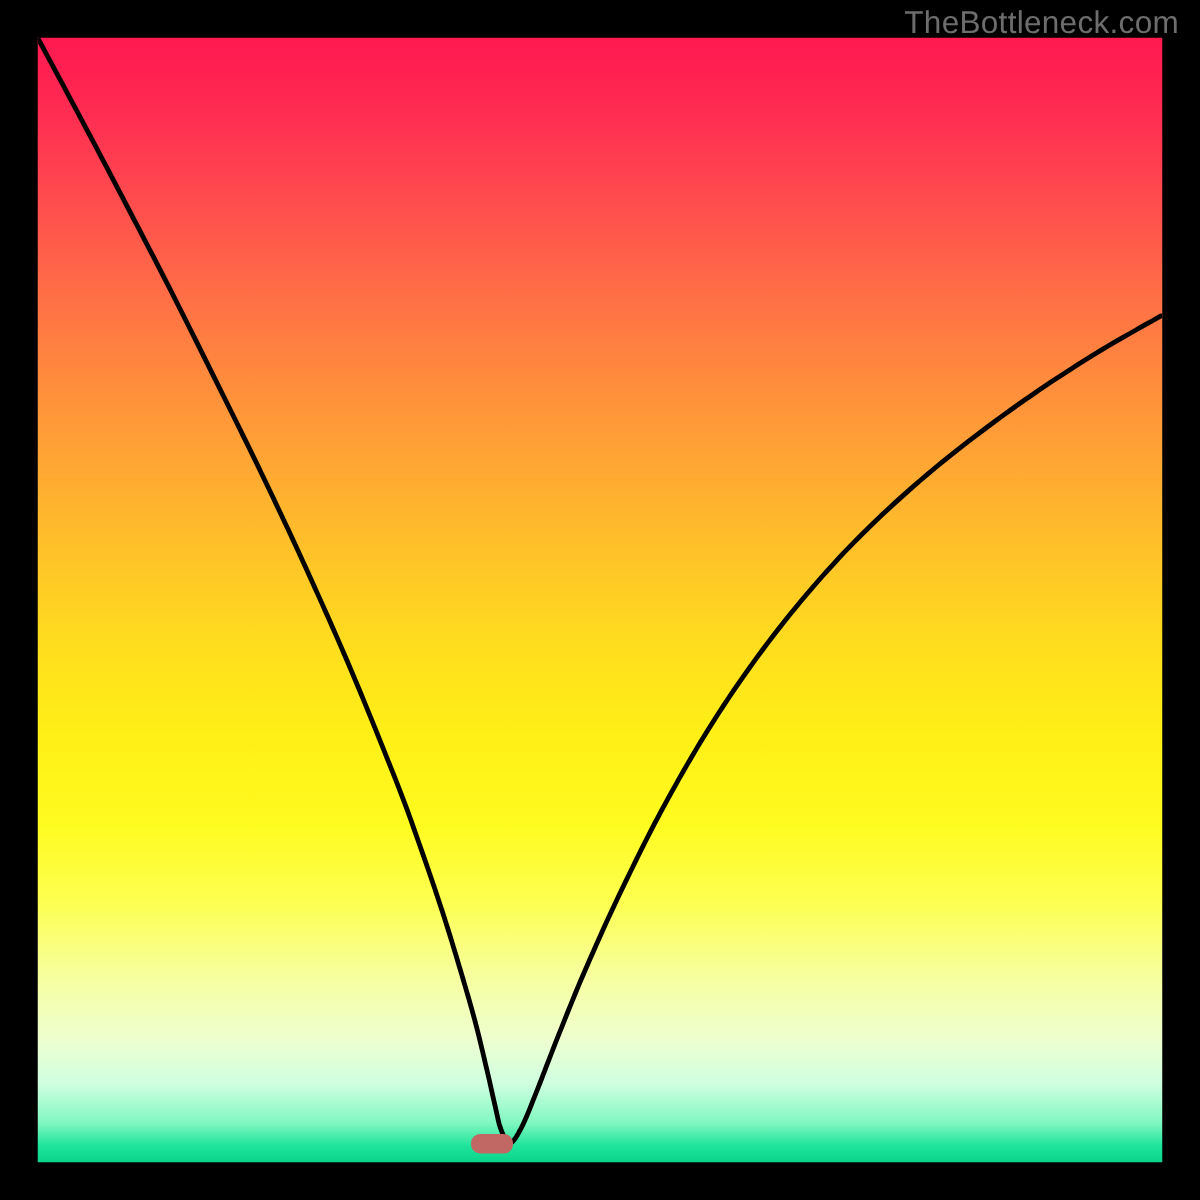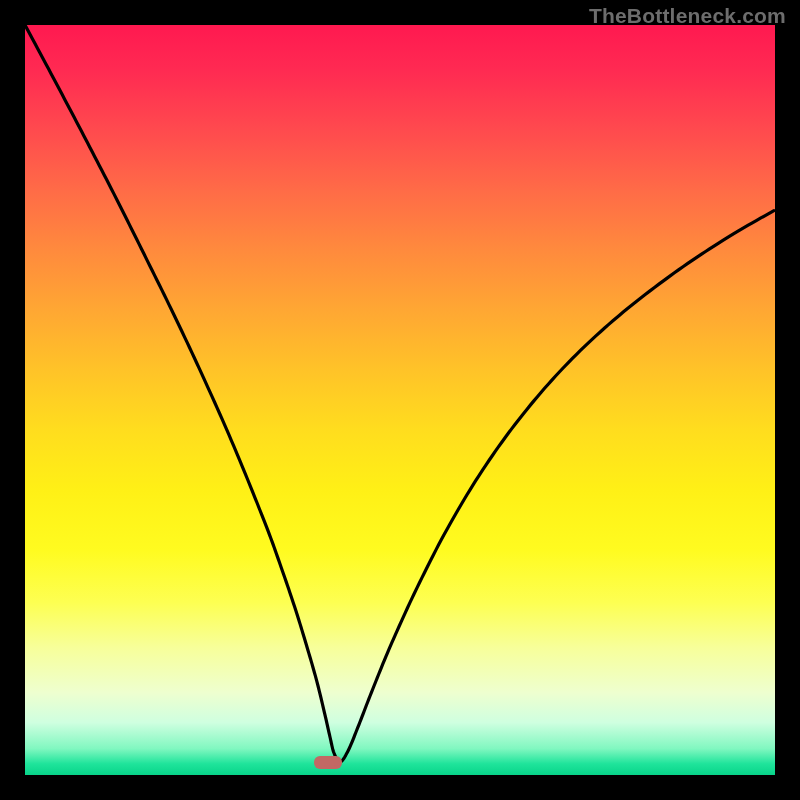--- a/index.html
+++ b/index.html
@@ -66,21 +66,21 @@
     background: #c26864;
     border-radius: 6px;
   }
   .watermark {
     position: absolute;
     top: 4px;
     right: 14px;
     color: #6d6d6d;
     font-size: 21px;
     letter-spacing: 0.2px;
-    font-weight: 700;
+    font-weight: 400;
   }
 </style>
 </head>
 <body>
 
 <div class="frame">
 
   <div class="plot-area">
     <div class="gradient"></div>
 

